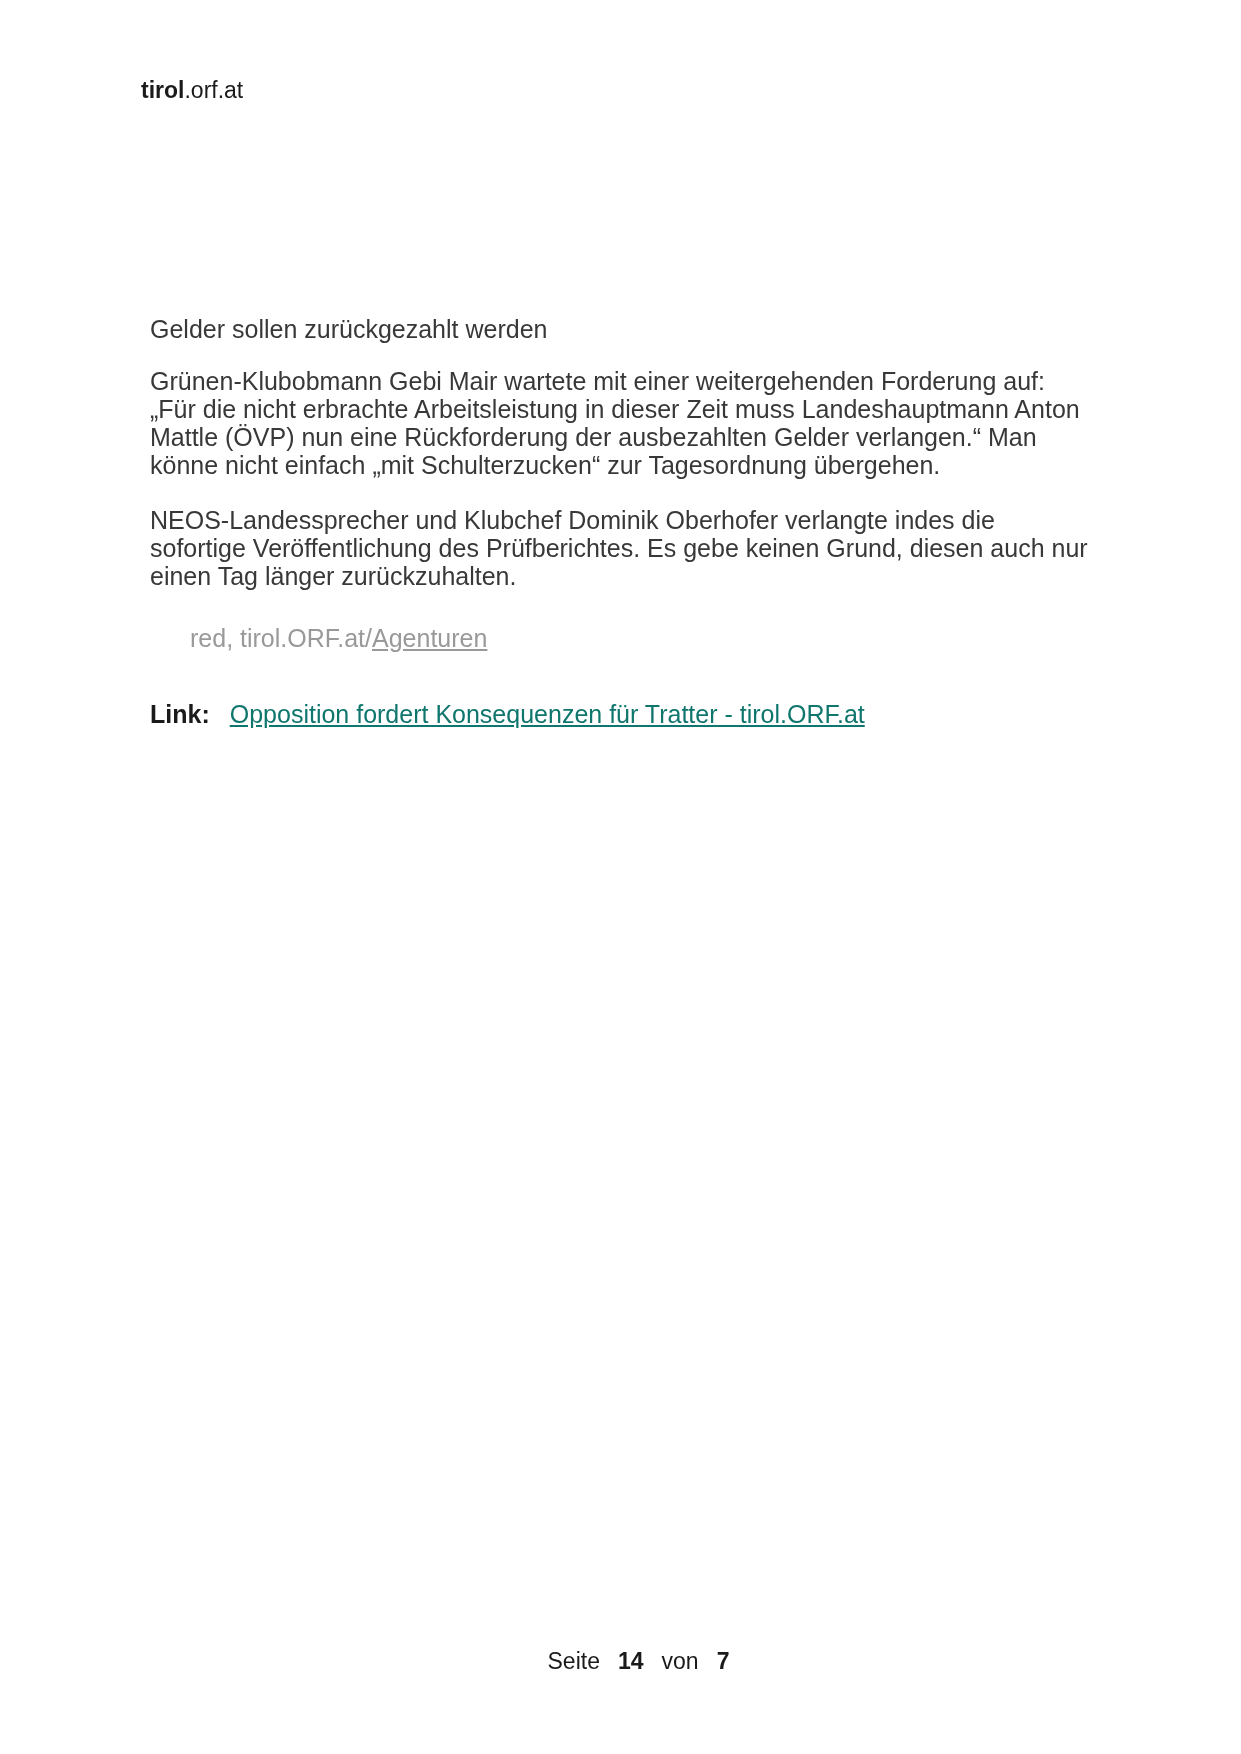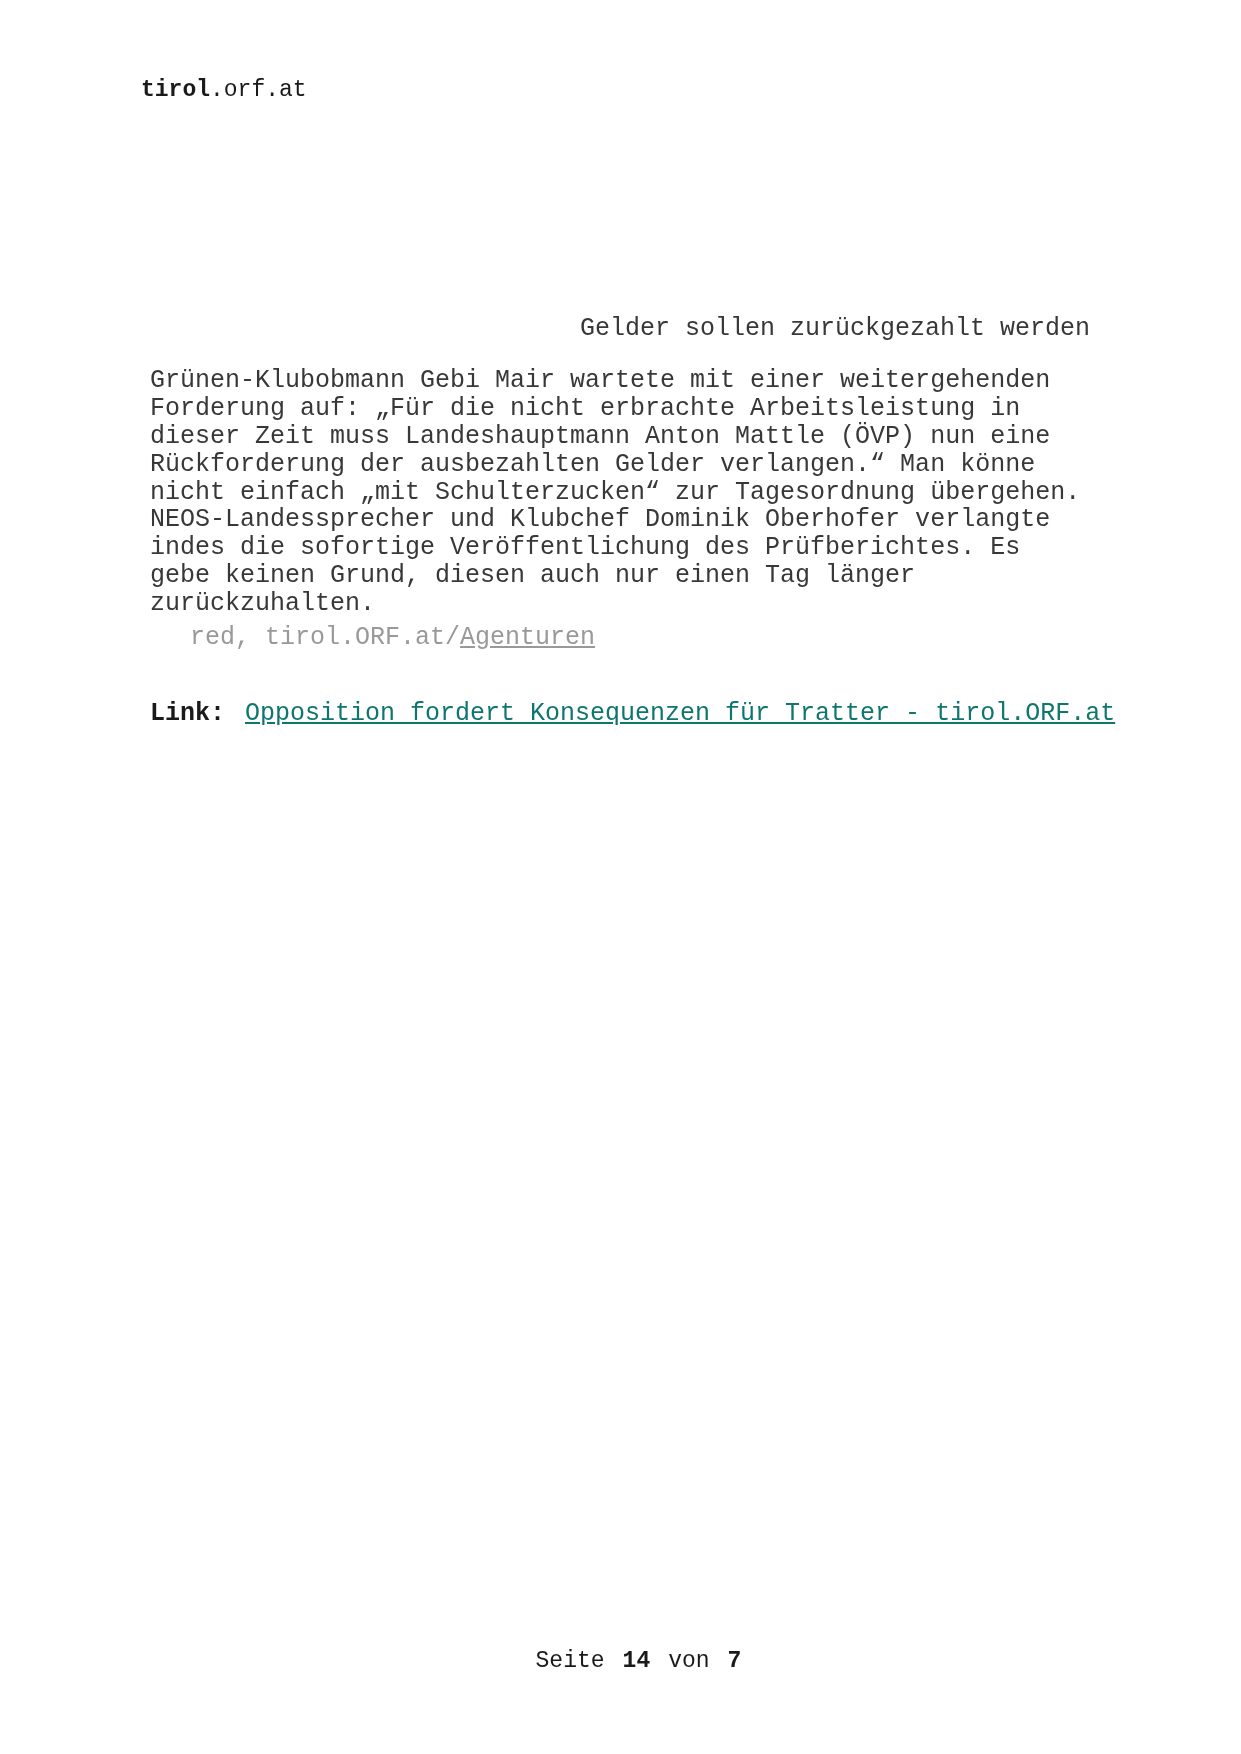--- a/index.html
+++ b/index.html
@@ -5,21 +5,21 @@
   html, body {
     margin: 0;
     padding: 0;
     background: #ffffff;
   }
   .page {
     position: relative;
     width: 1233px;
     height: 1754px;
     background: #ffffff;
-    font-family: Liberation Mono, monospace;
+    font-family: Liberation Sans, sans-serif;
     overflow: hidden;
   }
   
   .brand {
     position: absolute;
     left: 141px;
     top: 77px;
     font-size: 23px;
     line-height: 26px;
     color: #1a1a1a;
@@ -39,21 +39,20 @@
     color: #383838;
   }
   .para { margin: 0; }
   .subhead {
     margin: 0;
     font-size: 25px;
     line-height: 28px;
     font-weight: 400;
     color: #383838;
     white-space: nowrap;
-    text-align: right;
   }
   .p1 { top: 238px; }
   .h1 { top: 315px; }
   .p2 { top: 367px; }
   .p3 { top: 506px; }
 
   .byline {
     top: 624px;
     color: #999999;
     white-space: nowrap;

